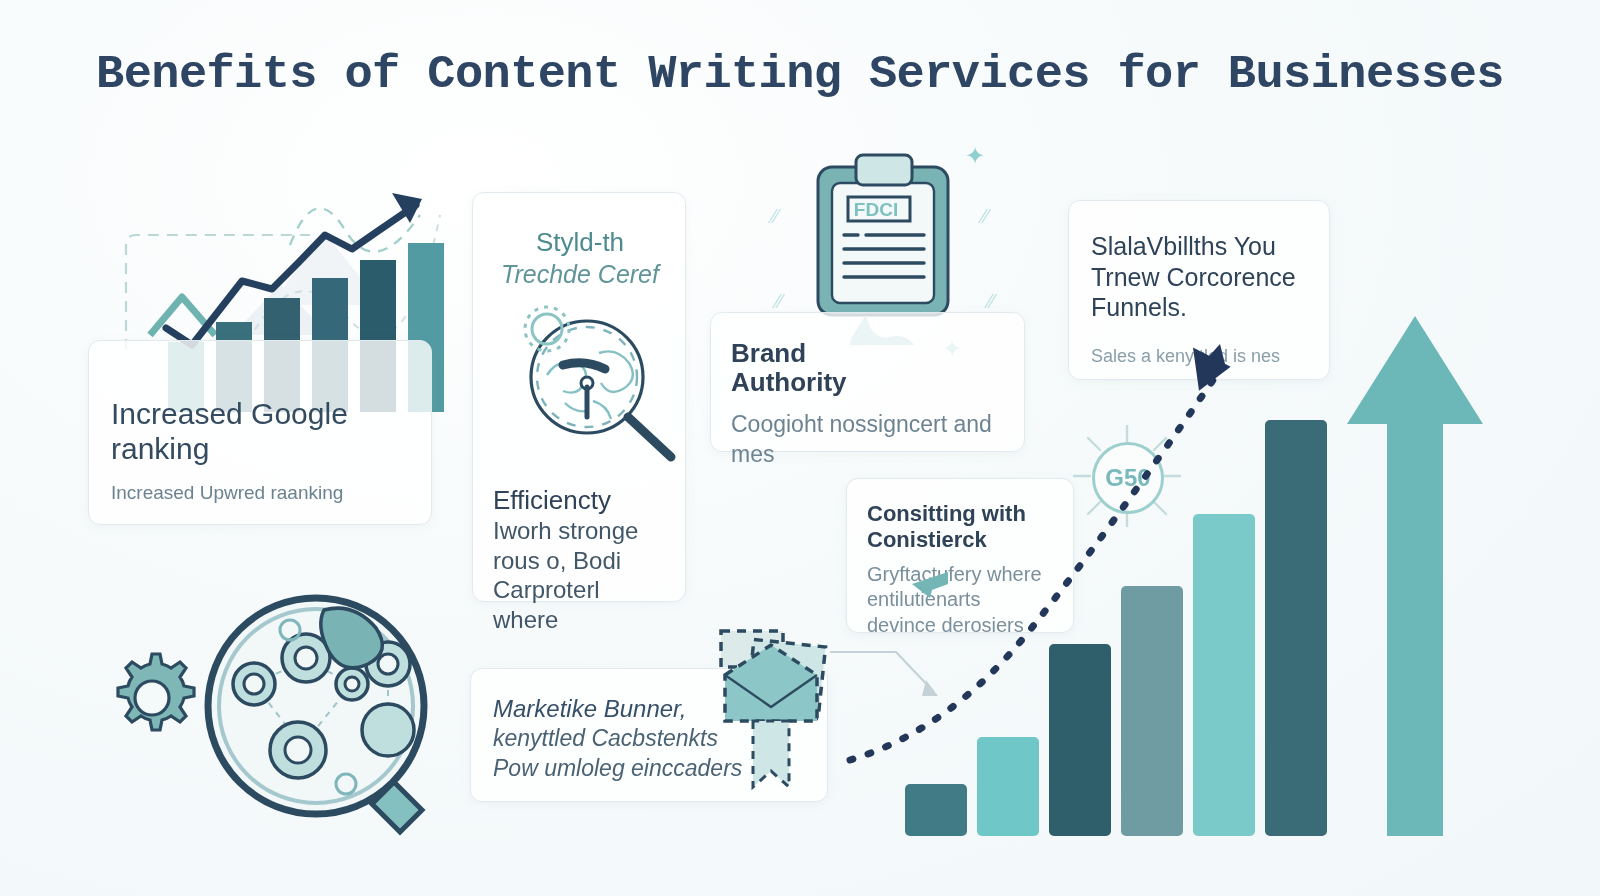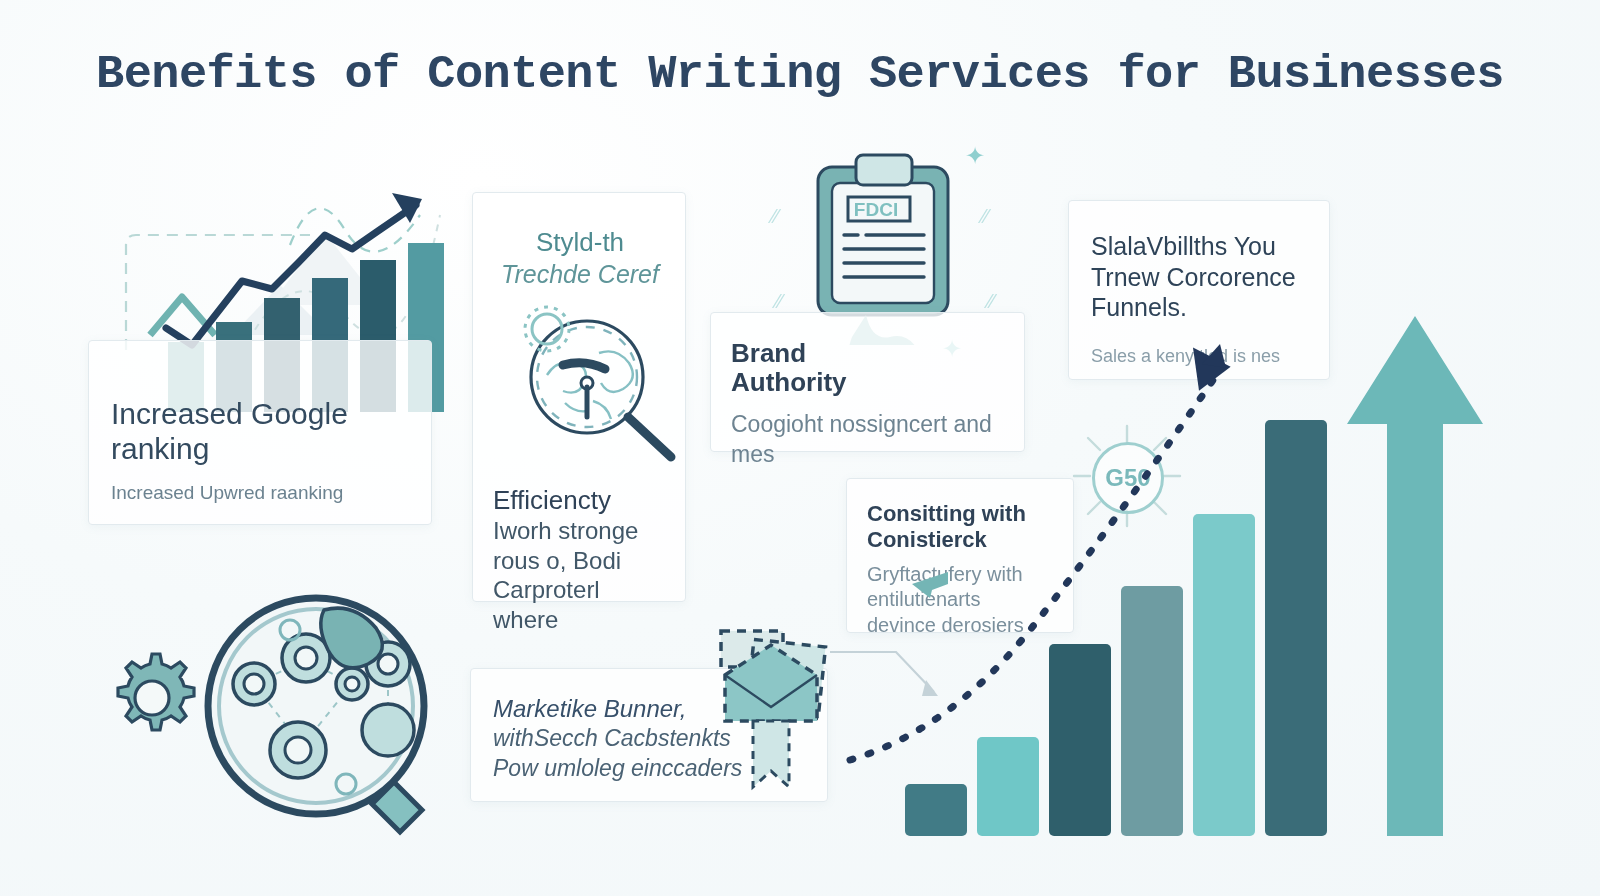--- a/index.html
+++ b/index.html
@@ -23,21 +23,21 @@
     color:#2e4663;
     font-family:Liberation Mono, monospace;
     text-shadow:0 1px 0 rgba(255,255,255,.7);
   }
 
   
   .card{
     position:absolute;
     background:rgba(255,255,255,.80);
     border:1px solid #e2eaee;
-    border-radius:4px;
+    border-radius:12px;
     box-shadow:0 2px 10px rgba(120,150,165,.08);
     box-sizing:border-box;
   }
   .card .h{
     color:#2f4257;font-weight:bold;line-height:1.16;
   }
   .card .sub{
     color:#6b8290;line-height:1.30;
   }
 
@@ -213,30 +213,30 @@
     </div>
     <div class="sub">Sales a kenyttled is nes</div>
   </div>
 
   <div class="card" id="card5">
     <div class="h">
       <div class="nowrap">Consitting with</div>
       <div>Conistierck</div>
     </div>
     <div class="sub">
-      <div>Gryftactufery with</div>
+      <div>Gryftactufery where</div>
       <div>entilutienarts</div>
       <div>devince derosiers</div>
     </div>
   </div>
 
   <div class="card" id="card6">
     <div class="h">Marketike Bunner,</div>
     <div class="sub">
-      <div>withSecch Cacbstenkts</div>
+      <div>kenyttled Cacbstenkts</div>
       <div>Pow umloleg einccaders</div>
     </div>
   </div>
 
   <div class="iconbox" style="left:198px;top:588px;">
     <svg width="268" height="250" viewBox="0 0 268 250">
       <circle cx="118" cy="118" r="108" fill="#f2f7f8" stroke="#2c4a60" stroke-width="7"></circle>
       <circle cx="118" cy="118" r="97" fill="none" stroke="#6fa8b0" stroke-width="4" opacity=".6"></circle>
       <path d="M196 194 l28 28 l-22 22 l-28 -28 z" fill="#85c0c0" stroke="#2c4a60" stroke-width="5"></path>
       <g stroke="#9dc6c8" stroke-width="2" stroke-dasharray="6 6" fill="none">

